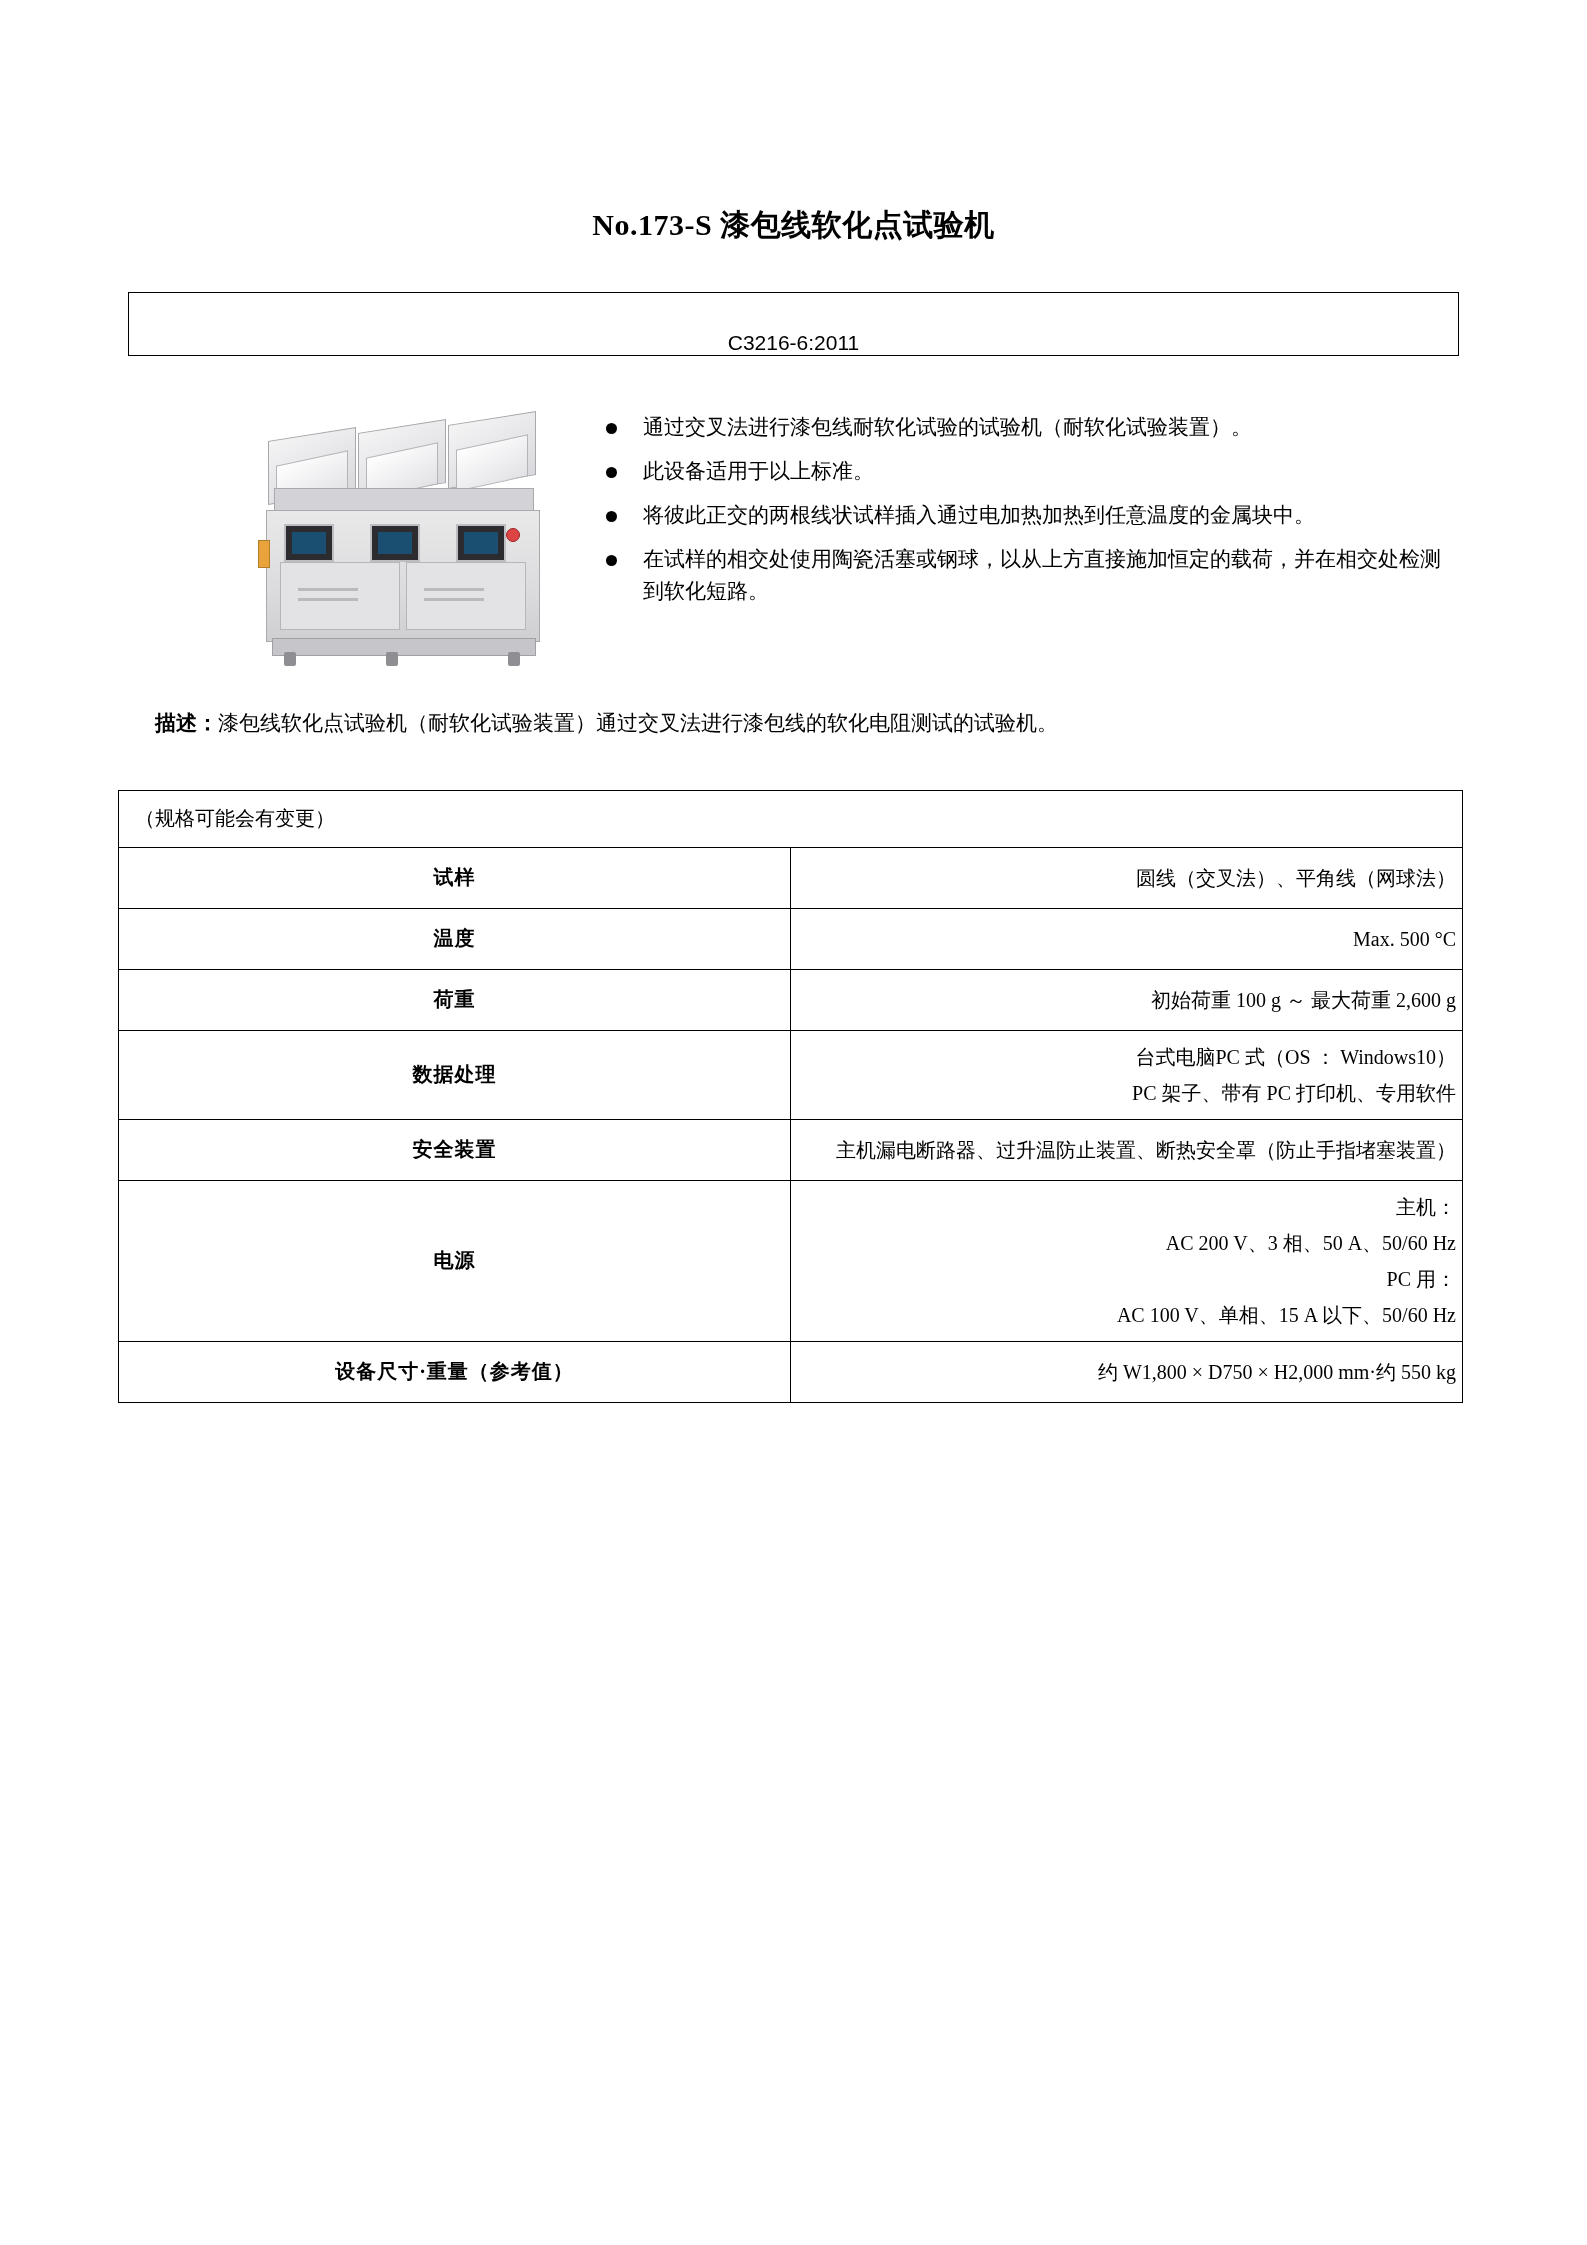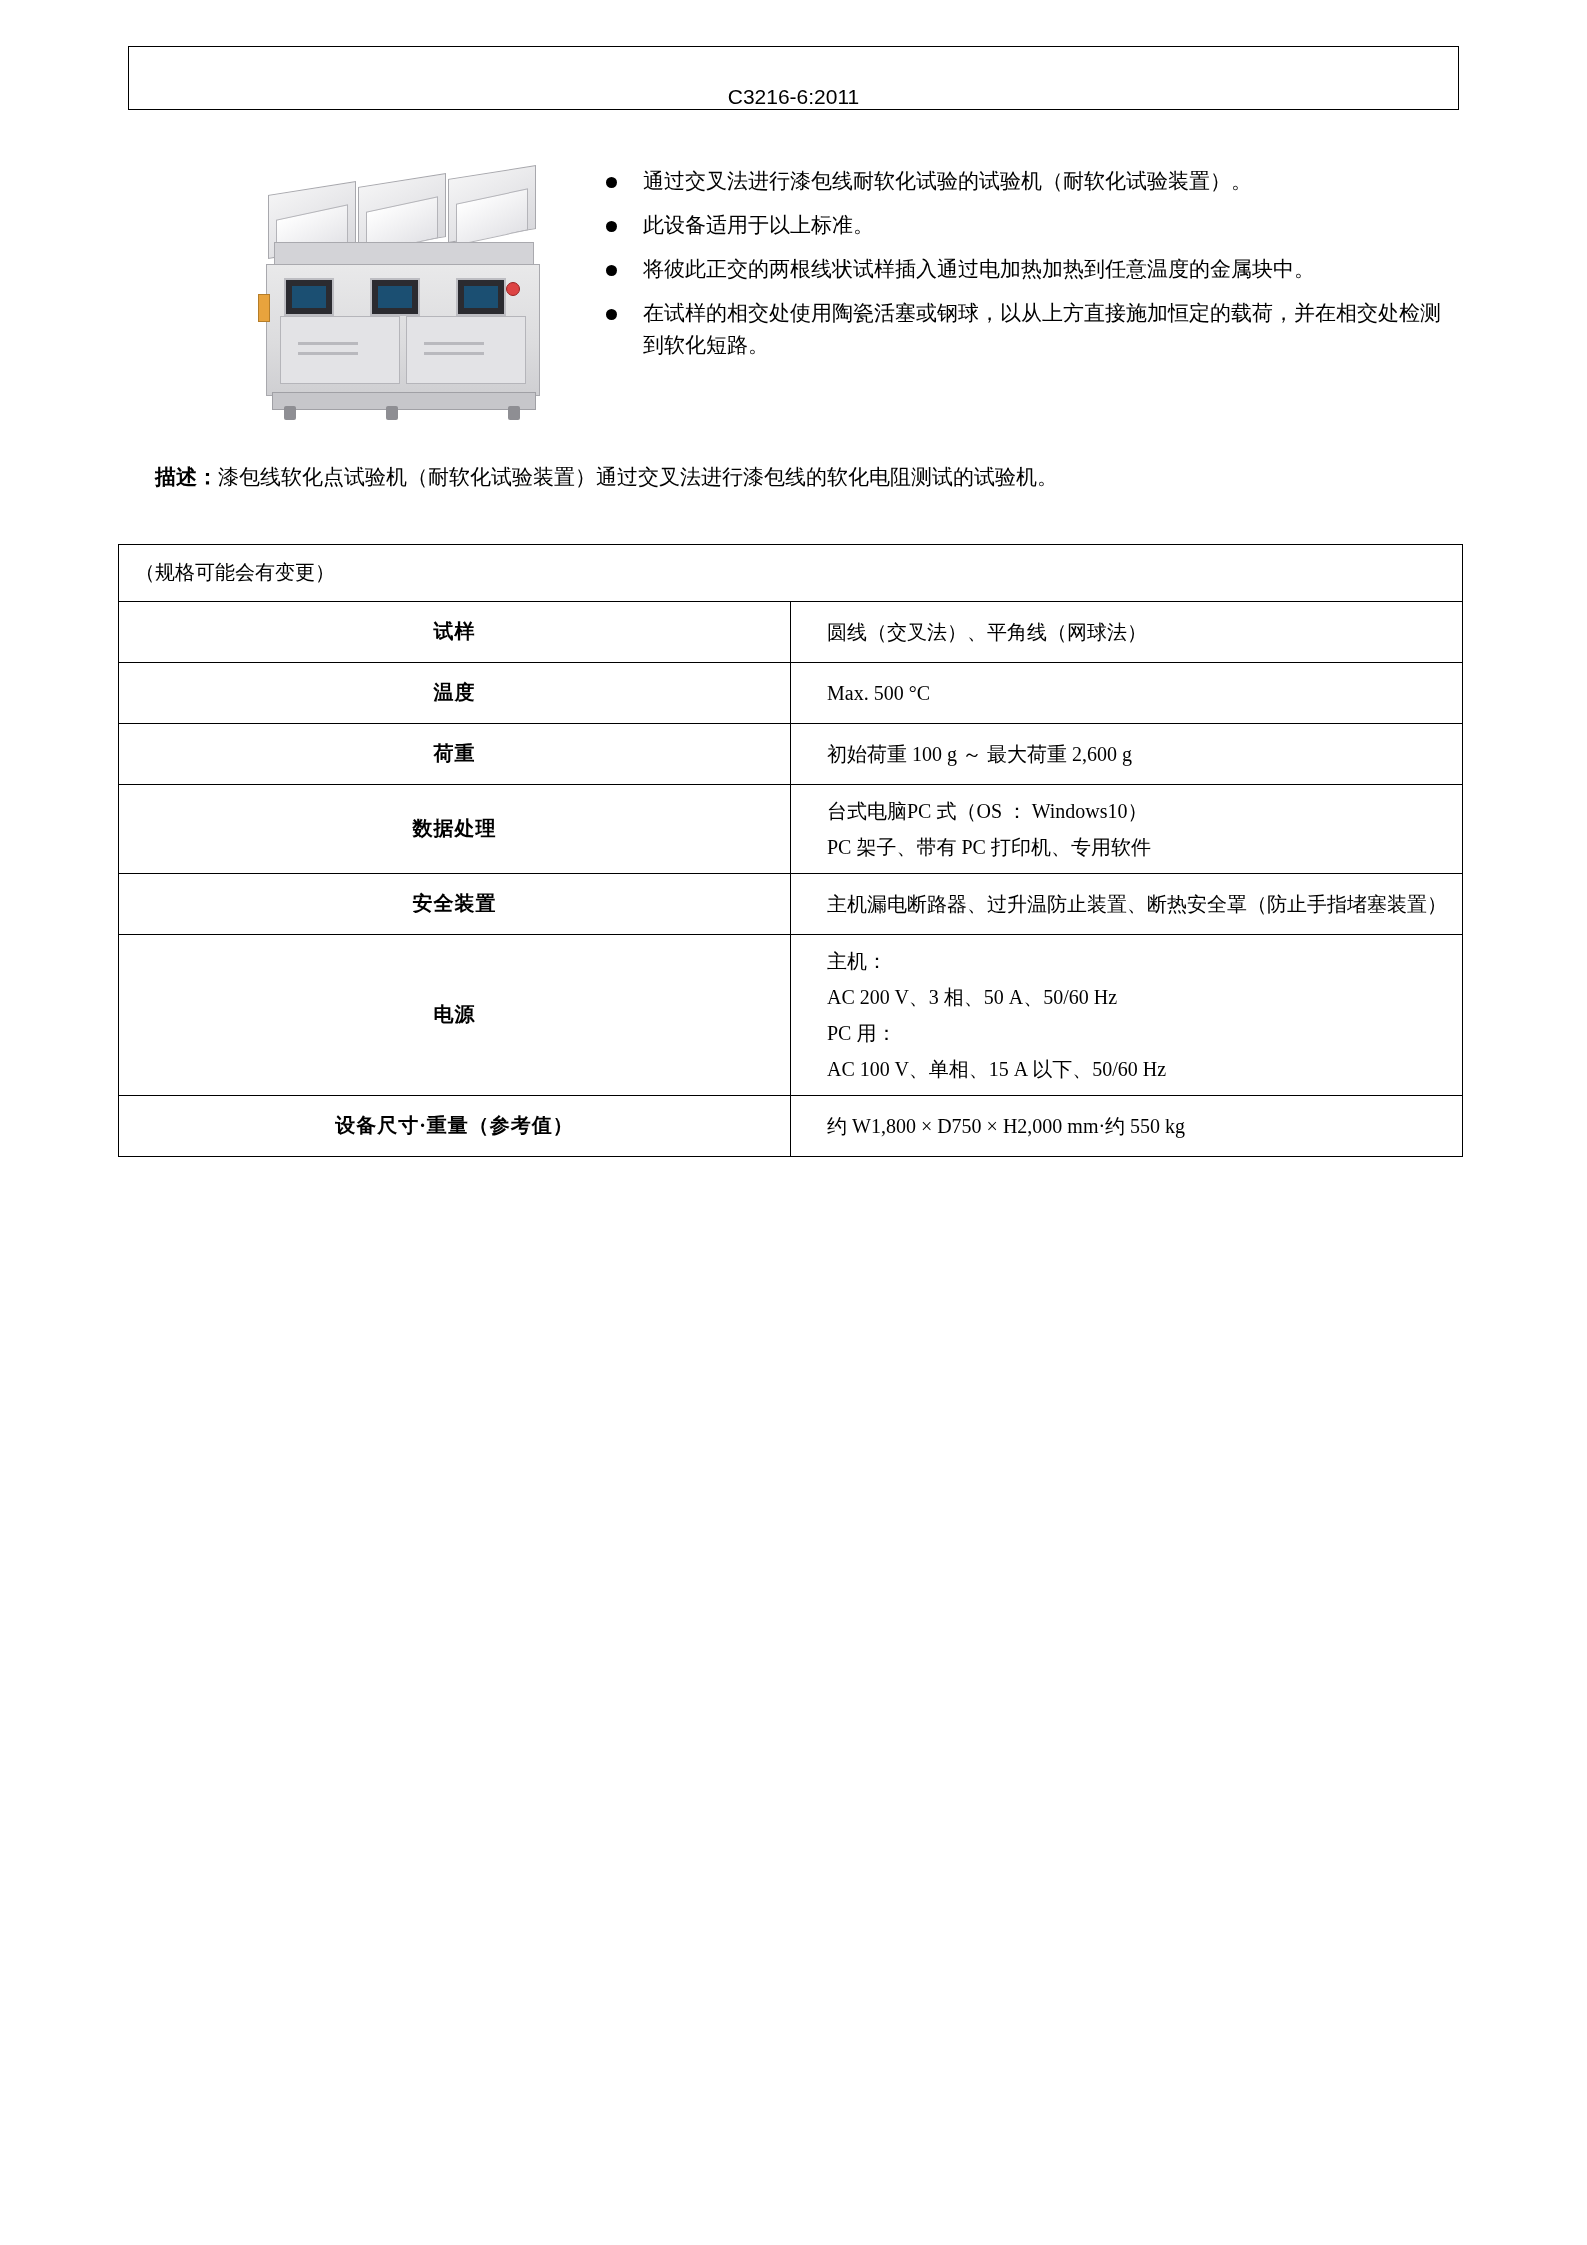--- a/index.html
+++ b/index.html
@@ -117,21 +117,21 @@
     font-size: 20px;
     height: 40px;
   }
   .spec-table td.label {
     width: 330px;
     text-align: center;
     font-weight: 700;
     letter-spacing: 1px;
   }
   .spec-table td.value {
-    text-align: left;
+    text-align: right;
     font-family: "Liberation Serif", "DejaVu Serif", serif;
     padding-left: 36px;
   }
   .spec-table td.value .vline {
     display: block;
     line-height: 1.8;
   }
   .row-tall td { height: 44px; }
 
   
@@ -172,20 +172,21 @@
     background: #e3e3e6; border: 1px solid #b5b5ba;
   }
   .mi-vent { position: absolute; height: 3px; background: #b9b9be; }
   .mi-orange { width: 10px; height: 26px; background: #e8a33d; border: 1px solid #b57d29; }
 </style>
 </head>
 <body>
 
 <div class="page">
 
+  <h1 class="doc-title">No.173-S 漆包线软化点试验机</h1>
 
   <div class="standard-box">
     <span>C3216-6:2011</span>
   </div>
 
   <div class="feature-row">
 
     <div class="machine-img">
 
       <div class="mi mi-lid" style="left:10px; top:42px;"></div>

